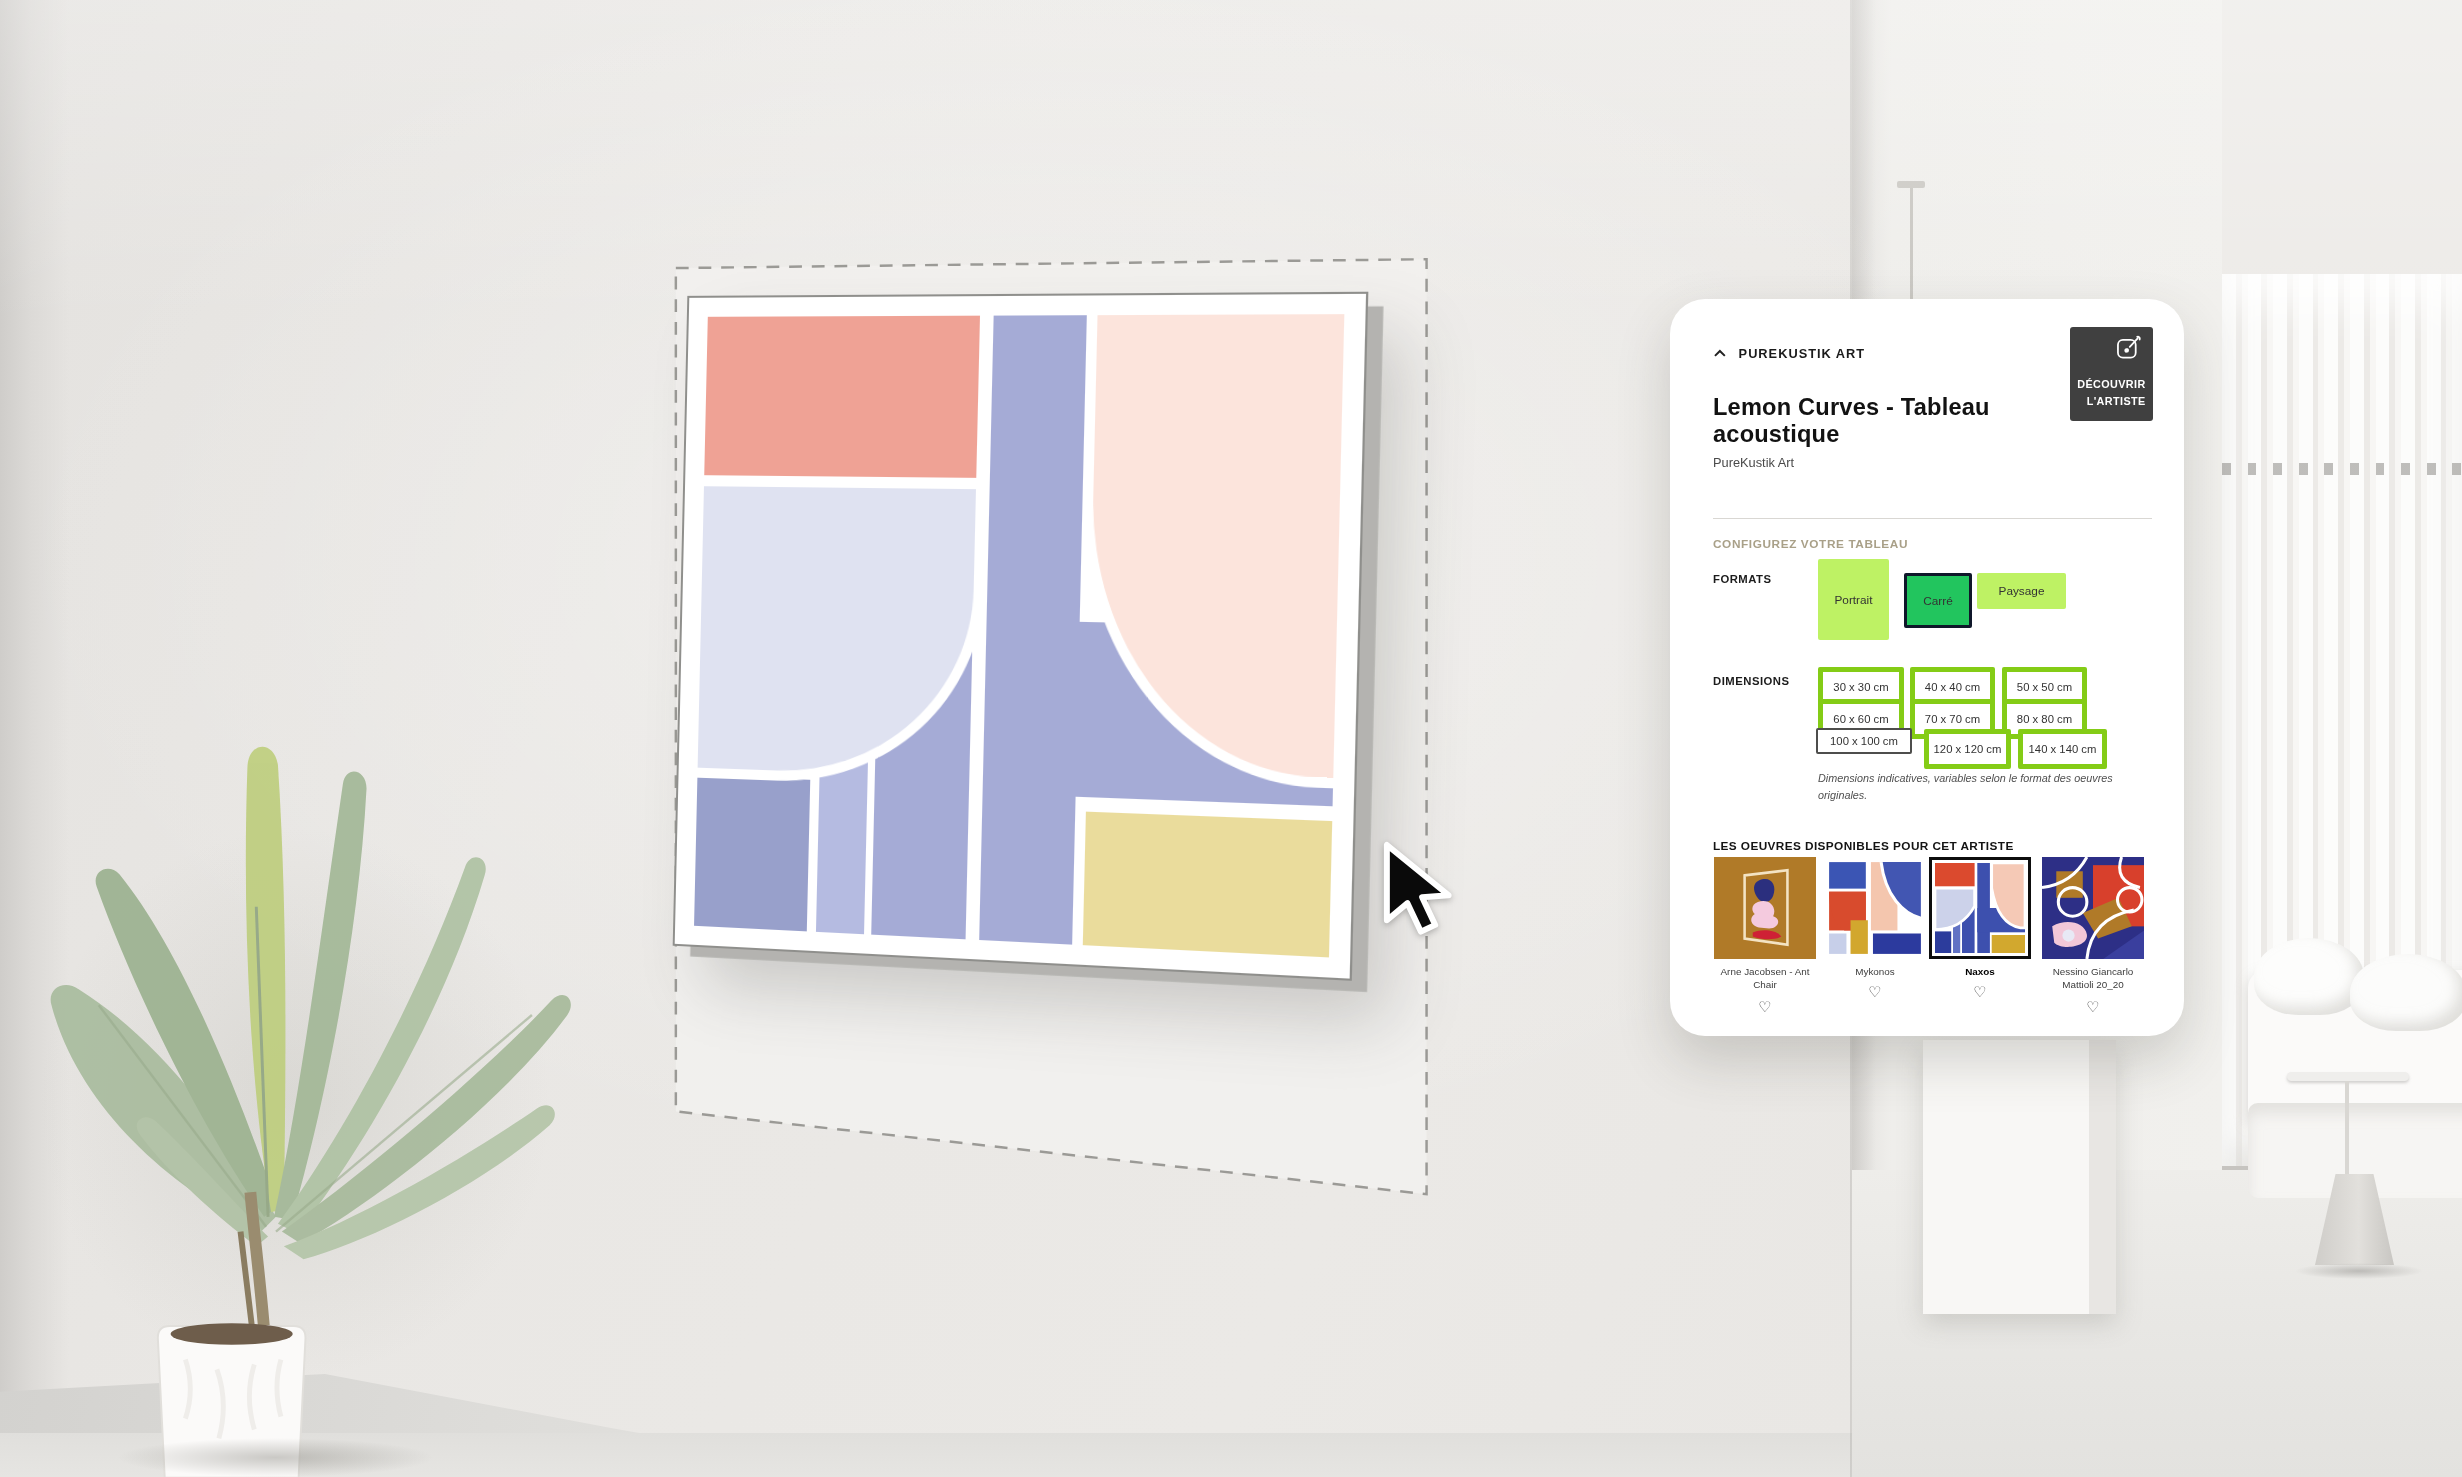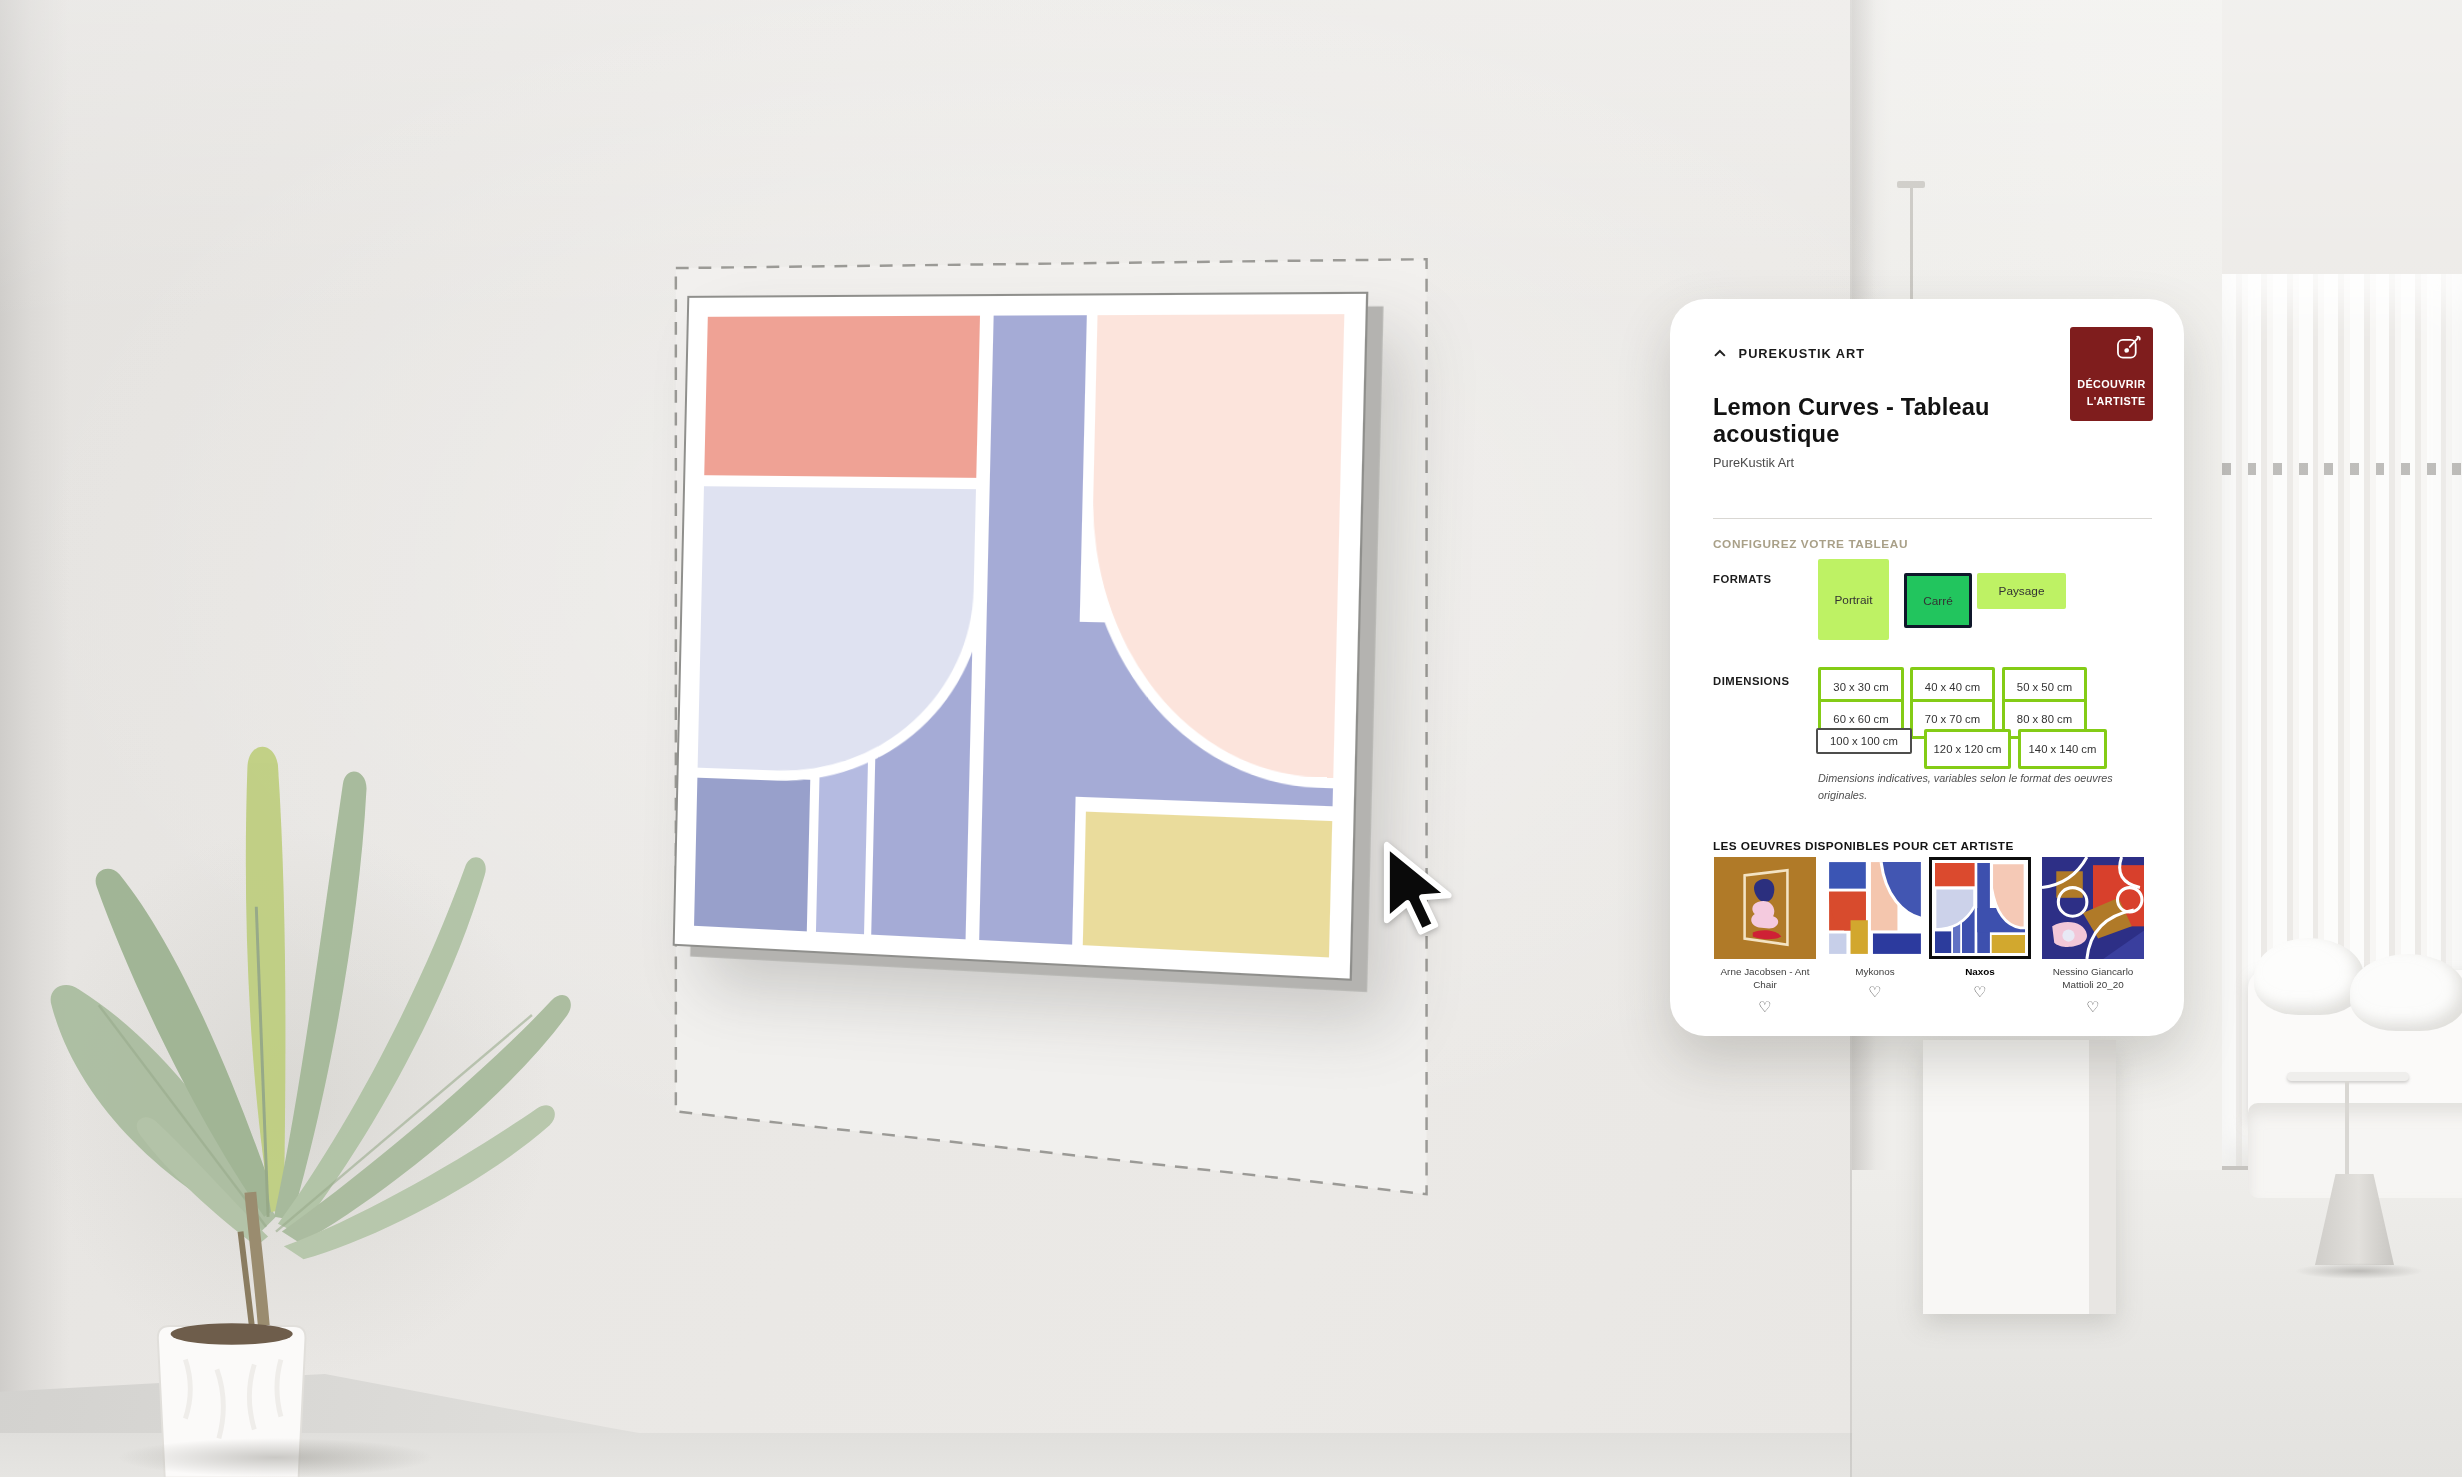--- a/index.html
+++ b/index.html
@@ -72,33 +72,33 @@
 
   
   .cursor{left:1375px;top:839px;filter:drop-shadow(0 2px 3px rgba(0,0,0,.25));}
 
   
   .panel{left:1670px;top:299px;width:514px;height:737px;background:#ffffff;border-radius:35px;
     box-shadow:0 23.6px 54px rgba(60,58,50,.20);padding-left:32px;}
   .panel .hdr{position:absolute;left:43px;top:47px;display:flex;align-items:center;gap:11.8px;}
   .chev{width:13.8px;height:13.8px;}
   .brand{font-size:12.8px;font-weight:700;letter-spacing:1px;color:#1b1b1b;}
-  .discover{position:absolute;right:31.5px;top:27.6px;width:83px;height:94px;background:#7f1d1d;border:none;border-radius:3px;cursor:pointer;padding:0;}
+  .discover{position:absolute;right:31.5px;top:27.6px;width:83px;height:94px;background:#404040;border:none;border-radius:3px;cursor:pointer;padding:0;}
   .discover .dico{position:absolute;top:7.9px;right:8.9px;}
   .discover .dtxt{position:absolute;bottom:10.8px;left:0;right:6.9px;text-align:right;color:#fff;font-weight:700;font-size:10.8px;line-height:1.55;letter-spacing:0.4px;}
   .title{position:absolute;left:43px;top:95px;width:286px;font-size:23.6px;line-height:1.15;font-weight:700;color:#121212;letter-spacing:0.2px;}
   .byline{position:absolute;left:43px;top:156px;font-size:12.8px;color:#4a4a4a;}
   .divider{position:absolute;left:43px;top:219px;width:439px;height:1px;background:#d9d7d3;}
   .sect{position:absolute;left:43px;top:238px;font-size:11.8px;font-weight:700;letter-spacing:0.6px;color:#a9a088;}
   .lab{position:absolute;font-size:11.3px;font-weight:700;letter-spacing:0.5px;color:#1c1c1c;text-align:right;}
   .fmt{position:absolute;border:none;background:#bef264;color:#333;font-size:11.8px;font-family:inherit;cursor:pointer;border-radius:2px;}
   .fmt.portrait{left:148px;top:260px;width:71px;height:81px;}
   .fmt.carre{left:234px;top:274px;width:68px;height:55px;background:#22c55e;border:3px solid #0f172a;font-weight:500;}
   .fmt.paysage{left:307px;top:274px;width:89px;height:36px;}
-  .dim{position:absolute;background:#fff;border:3px solid #84cc16;color:#333;font-size:11.3px;font-family:inherit;cursor:pointer;border-radius:2px;height:40px;padding:0;}
+  .dim{position:absolute;background:#fff;border:5px solid #84cc16;color:#333;font-size:11.3px;font-family:inherit;cursor:pointer;border-radius:2px;height:40px;padding:0;}
   .dim.sel{border:2px solid #4e4e4c;height:25.6px;}
   .note{position:absolute;left:148px;top:471px;width:325px;font-size:10.8px;font-style:italic;color:#4f4f4f;line-height:1.6;}
   .works-h{position:absolute;left:43px;top:540px;font-size:11.8px;font-weight:700;letter-spacing:0.4px;color:#141414;}
   .thumb{position:absolute;top:558px;width:102px;height:102px;padding:0;border:none;background:transparent;cursor:pointer;}
   .thumb svg{width:100%;height:100%;display:block;}
   .thumb.sel{border:3.9px solid #0d0d0d;padding:3px;background:#fff;}
   .t-lab{position:absolute;top:666px;width:102px;text-align:center;font-size:9.9px;color:#3c3c3c;line-height:1.35;}
   .t-lab.sel{font-weight:700;color:#000;}
   .heart{position:absolute;width:102px;text-align:center;font-size:14.8px;color:#3a3a3a;background:none;border:none;cursor:pointer;font-family:"DejaVu Sans",sans-serif;padding:0;line-height:1;}
 </style>

